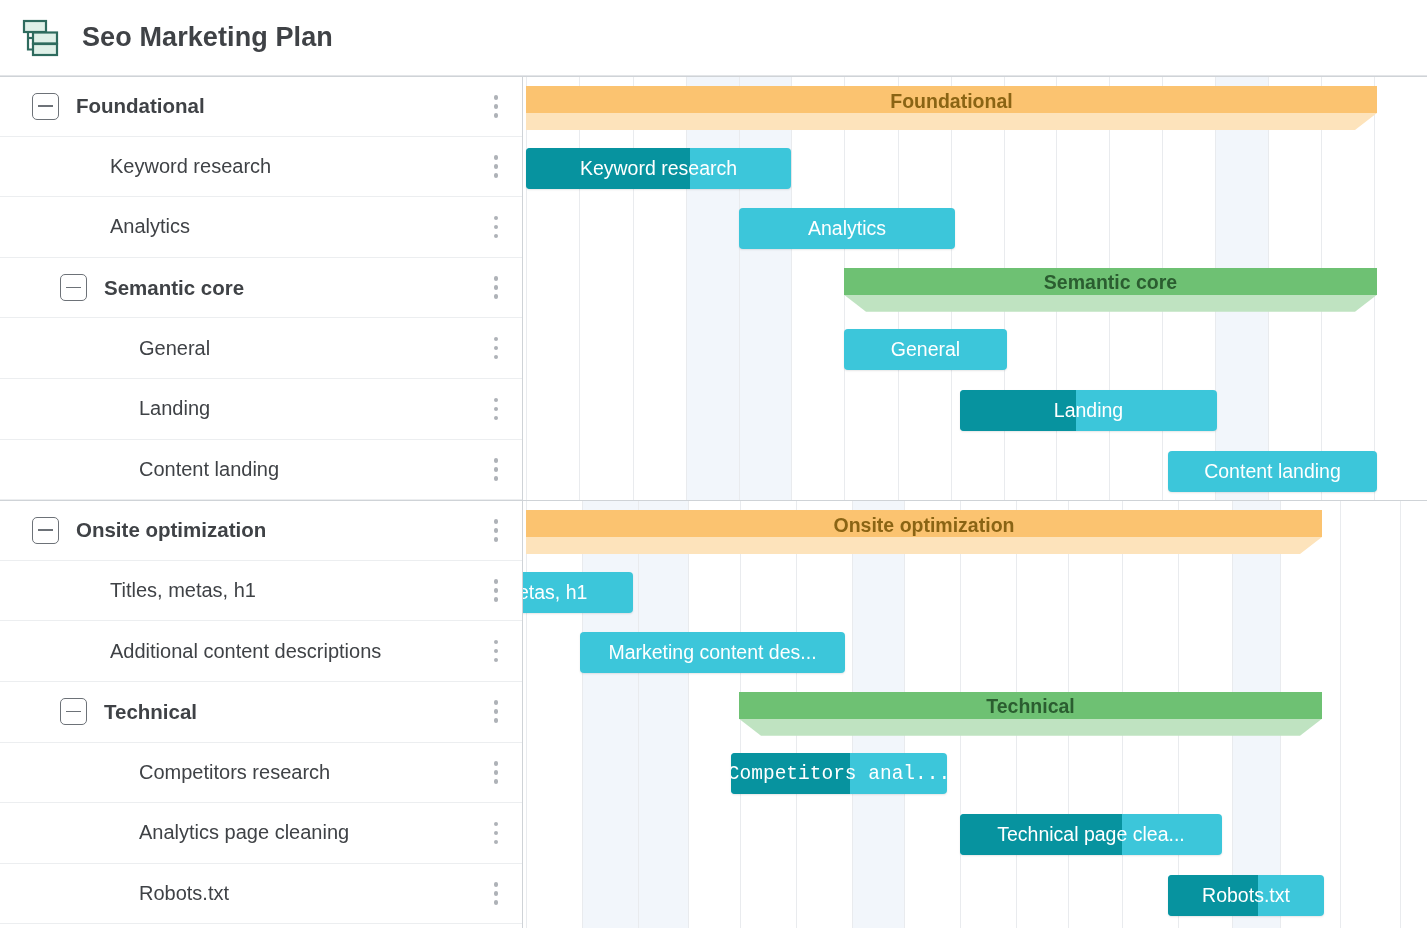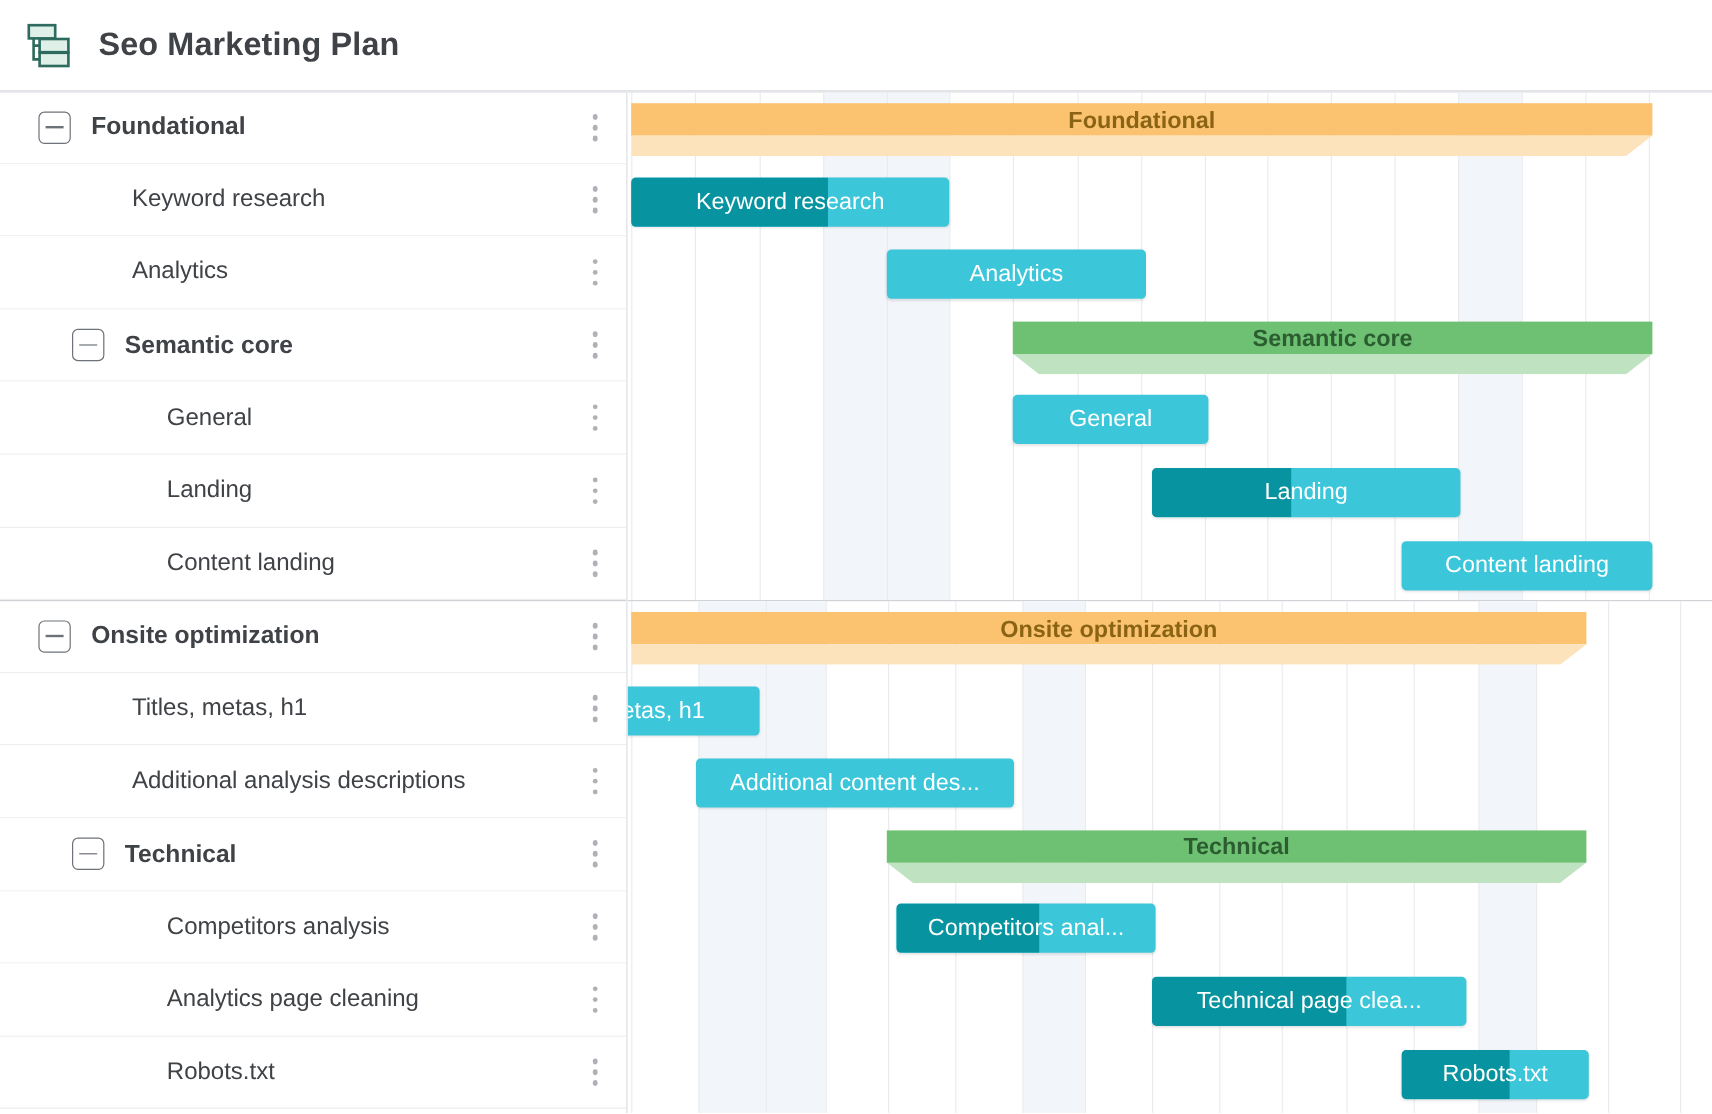--- a/index.html
+++ b/index.html
@@ -374,42 +374,42 @@
             <div class="tree-label">Titles, metas, h1</div>
           </div>
           <div class="row-menu">
             <i></i>
             <i></i>
             <i></i>
           </div>
         </div>
         <div class="tree-row">
           <div class="tree-row-inner lvl-task">
-            <div class="tree-label">Additional analysis descriptions</div>
+            <div class="tree-label">Additional content descriptions</div>
           </div>
           <div class="row-menu">
             <i></i>
             <i></i>
             <i></i>
           </div>
         </div>
         <div class="tree-row">
           <div class="tree-row-inner lvl-subgroup">
             <div class="toggle-box"></div>
             <div class="tree-label">Technical</div>
           </div>
           <div class="row-menu">
             <i></i>
             <i></i>
             <i></i>
           </div>
         </div>
         <div class="tree-row">
           <div class="tree-row-inner lvl-task deep">
-            <div class="tree-label">Competitors analysis</div>
+            <div class="tree-label">Competitors research</div>
           </div>
           <div class="row-menu">
             <i></i>
             <i></i>
             <i></i>
           </div>
         </div>
         <div class="tree-row">
           <div class="tree-row-inner lvl-task deep">
             <div class="tree-label">Analytics page cleaning</div>
@@ -531,32 +531,32 @@
                 <div class="sb-label">Onsite optimization</div>
               </div>
             </div>
             <div class="chart-row" style="top: 60.6px;">
               <div class="taskbar clip-left" style="left: -80px; width: 190px; top: 10px;">
                 <div class="tb-label">Titles, metas, h1</div>
               </div>
             </div>
             <div class="chart-row" style="top: 121.2px;">
               <div class="taskbar" style="left: 57px; width: 265px; top: 10px;">
-                <div class="tb-label">Additional content des...</div>
+                <div class="tb-label">Marketing content des...</div>
               </div>
             </div>
             <div class="chart-row" style="top: 181.8px;">
               <div class="summarybar green" style="left: 216px; width: 583px; top: 9px;">
                 <div class="sb-body"></div>
                 <div class="sb-tail taper-both"></div>
                 <div class="sb-label">Technical</div>
               </div>
             </div>
             <div class="chart-row" style="top: 242.4px;">
-              <div class="taskbar" style="left: 224px; width: 216px; top: 10px;">
+              <div class="taskbar" style="left: 208px; width: 216px; top: 10px; font-family: Liberation Mono, monospace;">
                 <div class="progress" style="width: 55%;"></div>
                 <div class="tb-label">Competitors anal...</div>
               </div>
             </div>
             <div class="chart-row" style="top: 303px;">
               <div class="taskbar" style="left: 437px; width: 262px; top: 10px;">
                 <div class="progress" style="width: 62%;"></div>
                 <div class="tb-label">Technical page clea...</div>
               </div>
             </div>

